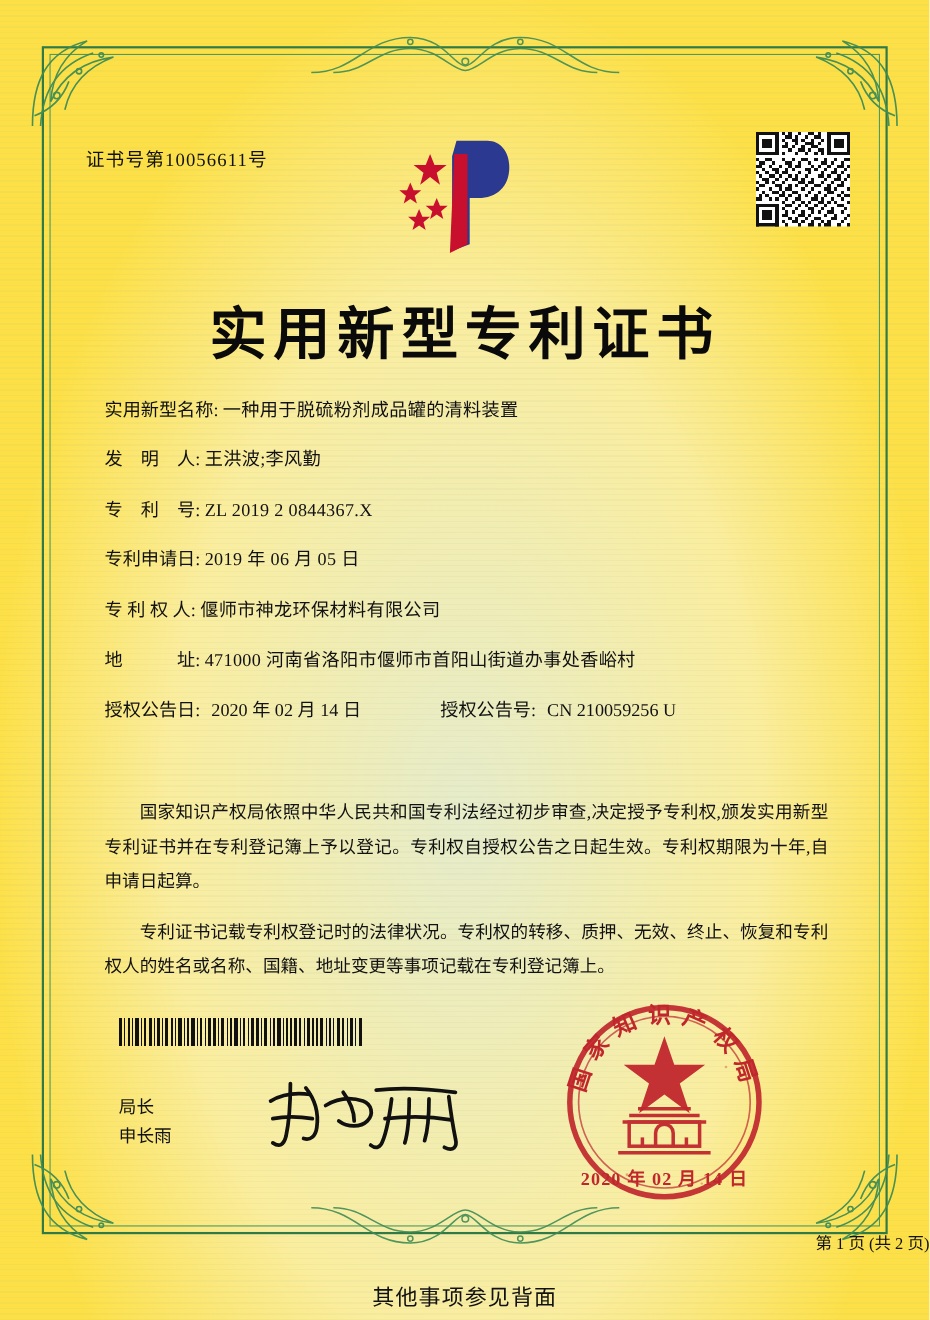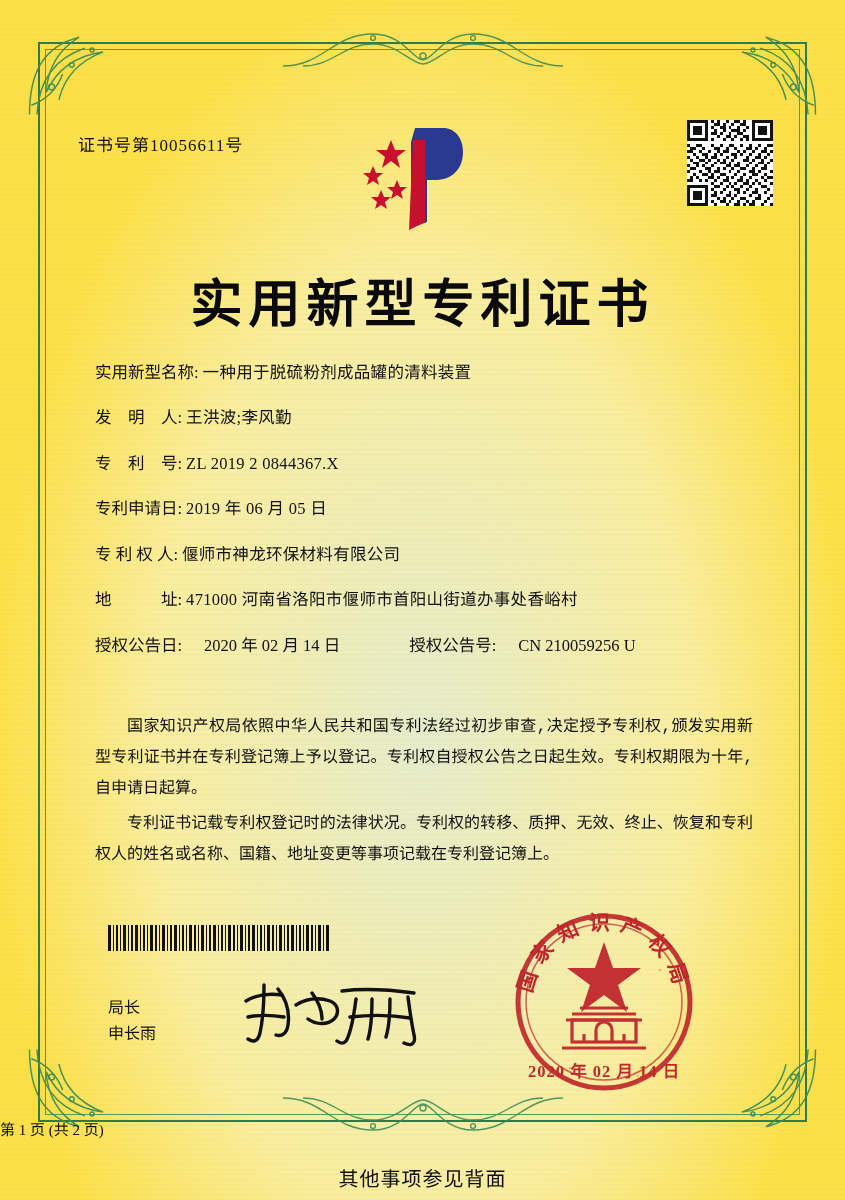--- a/index.html
+++ b/index.html
@@ -121,46 +121,45 @@
   .field-label {
     flex: 0 0 auto;
     letter-spacing: 0px;
     white-space: pre;
   }
   .field-value {
     flex: 1 1 auto;
     padding-left: 4px;
     letter-spacing: .3px;
   }
-  .field-row.two-col { gap: 16px; }
+  .field-row.two-col { gap: 4px; }
   .field-row .sub-label {
     flex: 0 0 auto;
-    margin-left: 53px;
+    margin-left: 68px;
     white-space: pre;
   }
   .field-row .sub-value {
     flex: 0 0 auto;
     padding-left: 6px;
   }
 
   
   .paragraphs {
     position: absolute;
     left: 95px;
     right: 92px;
     top: 708px;
     font-size: 16px;
     line-height: 31px;
     color: #111;
     text-align: justify;
   }
   .paragraphs p {
-    margin: 4px 0 4px 0;
+    margin: 16px 0 4px 0;
     text-indent: 2em;
-    font-family: Liberation Mono, monospace;
   }
 
   
   .barcode {
     position: absolute;
     left: 108px;
     top: 925px;
     width: 222px;
     height: 26px;
   }
@@ -201,21 +200,21 @@
     color: #c0272d;
     letter-spacing: 1px;
     font-weight: 600;
   }
 
   
   .page-number {
     position: absolute;
     left: 0; right: 0;
     top: 1118px;
-    text-align: left;
+    text-align: right;
     font-size: 15px;
     color: #111;
   }
   .footer-note {
     position: absolute;
     left: 0; right: 0;
     top: 1163px;
     text-align: center;
     font-size: 20px;
     color: #111;

